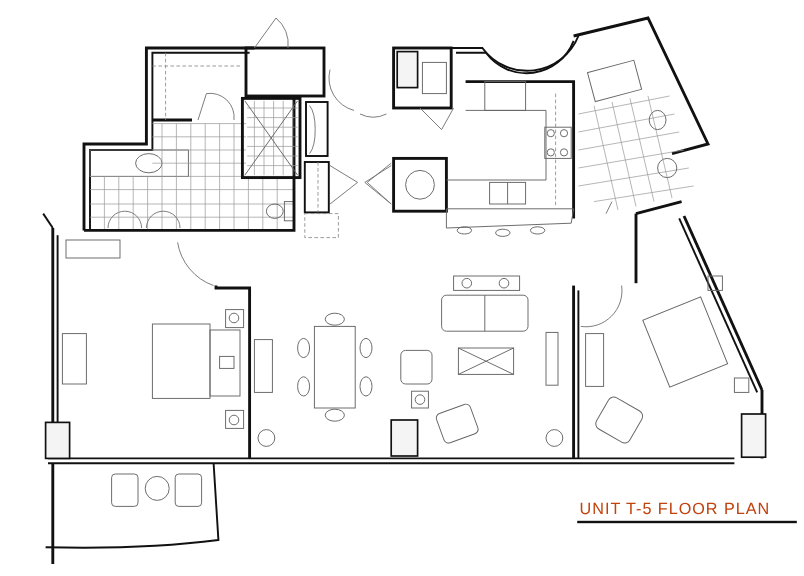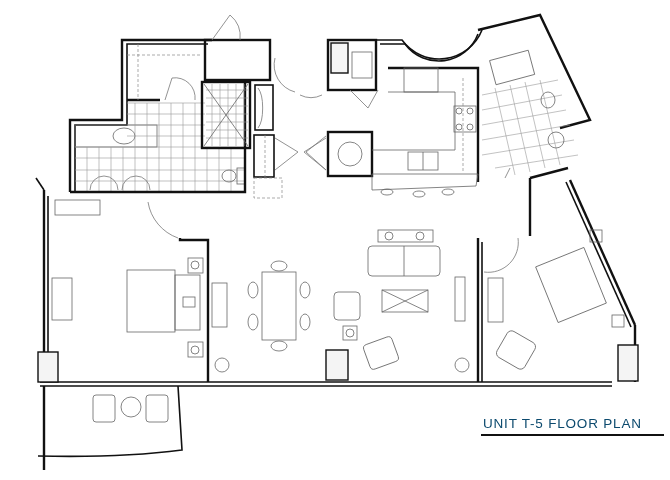--- a/index.html
+++ b/index.html
@@ -1,20 +1,20 @@
 <!DOCTYPE html>
 <html><head>
   <meta charset="utf-8">
   <style>
     html, body { margin: 0; padding: 0; background: #ffffff; }
     body { width: 670px; height: 480px; position: relative; overflow: hidden; font-family: "Liberation Sans", sans-serif; }
     #plan { position: absolute; left: 0; top: 0; width: 670px; height: 480px; }
     .title {
       position: absolute; left: 483px; top: 416px;
-      font-family: "Liberation Sans", sans-serif; font-size: 13.5px; letter-spacing: 0.8px; color: #0c4a6e;
+      font-family: "Liberation Sans", sans-serif; font-size: 13.5px; letter-spacing: 0.8px; color: #c2410c;
     }
     .title-rule { position: absolute; left: 481px; top: 434px; width: 183px; height: 2px; background: #111; }
     .w { fill: none; stroke: #111; stroke-width: 1.6; }
     .wt { fill: none; stroke: #111; stroke-width: 2.4; }
     .f { fill: none; stroke: #666; stroke-width: 0.8; }
     .fd { fill: none; stroke: #888; stroke-width: 0.7; stroke-dasharray: 3 2; }
     .tile { fill: none; stroke: #999; stroke-width: 0.6; }
     .door { fill: none; stroke: #777; stroke-width: 0.8; }
     .col { fill: #f4f4f4; stroke: #111; stroke-width: 1.4; }
   </style>

